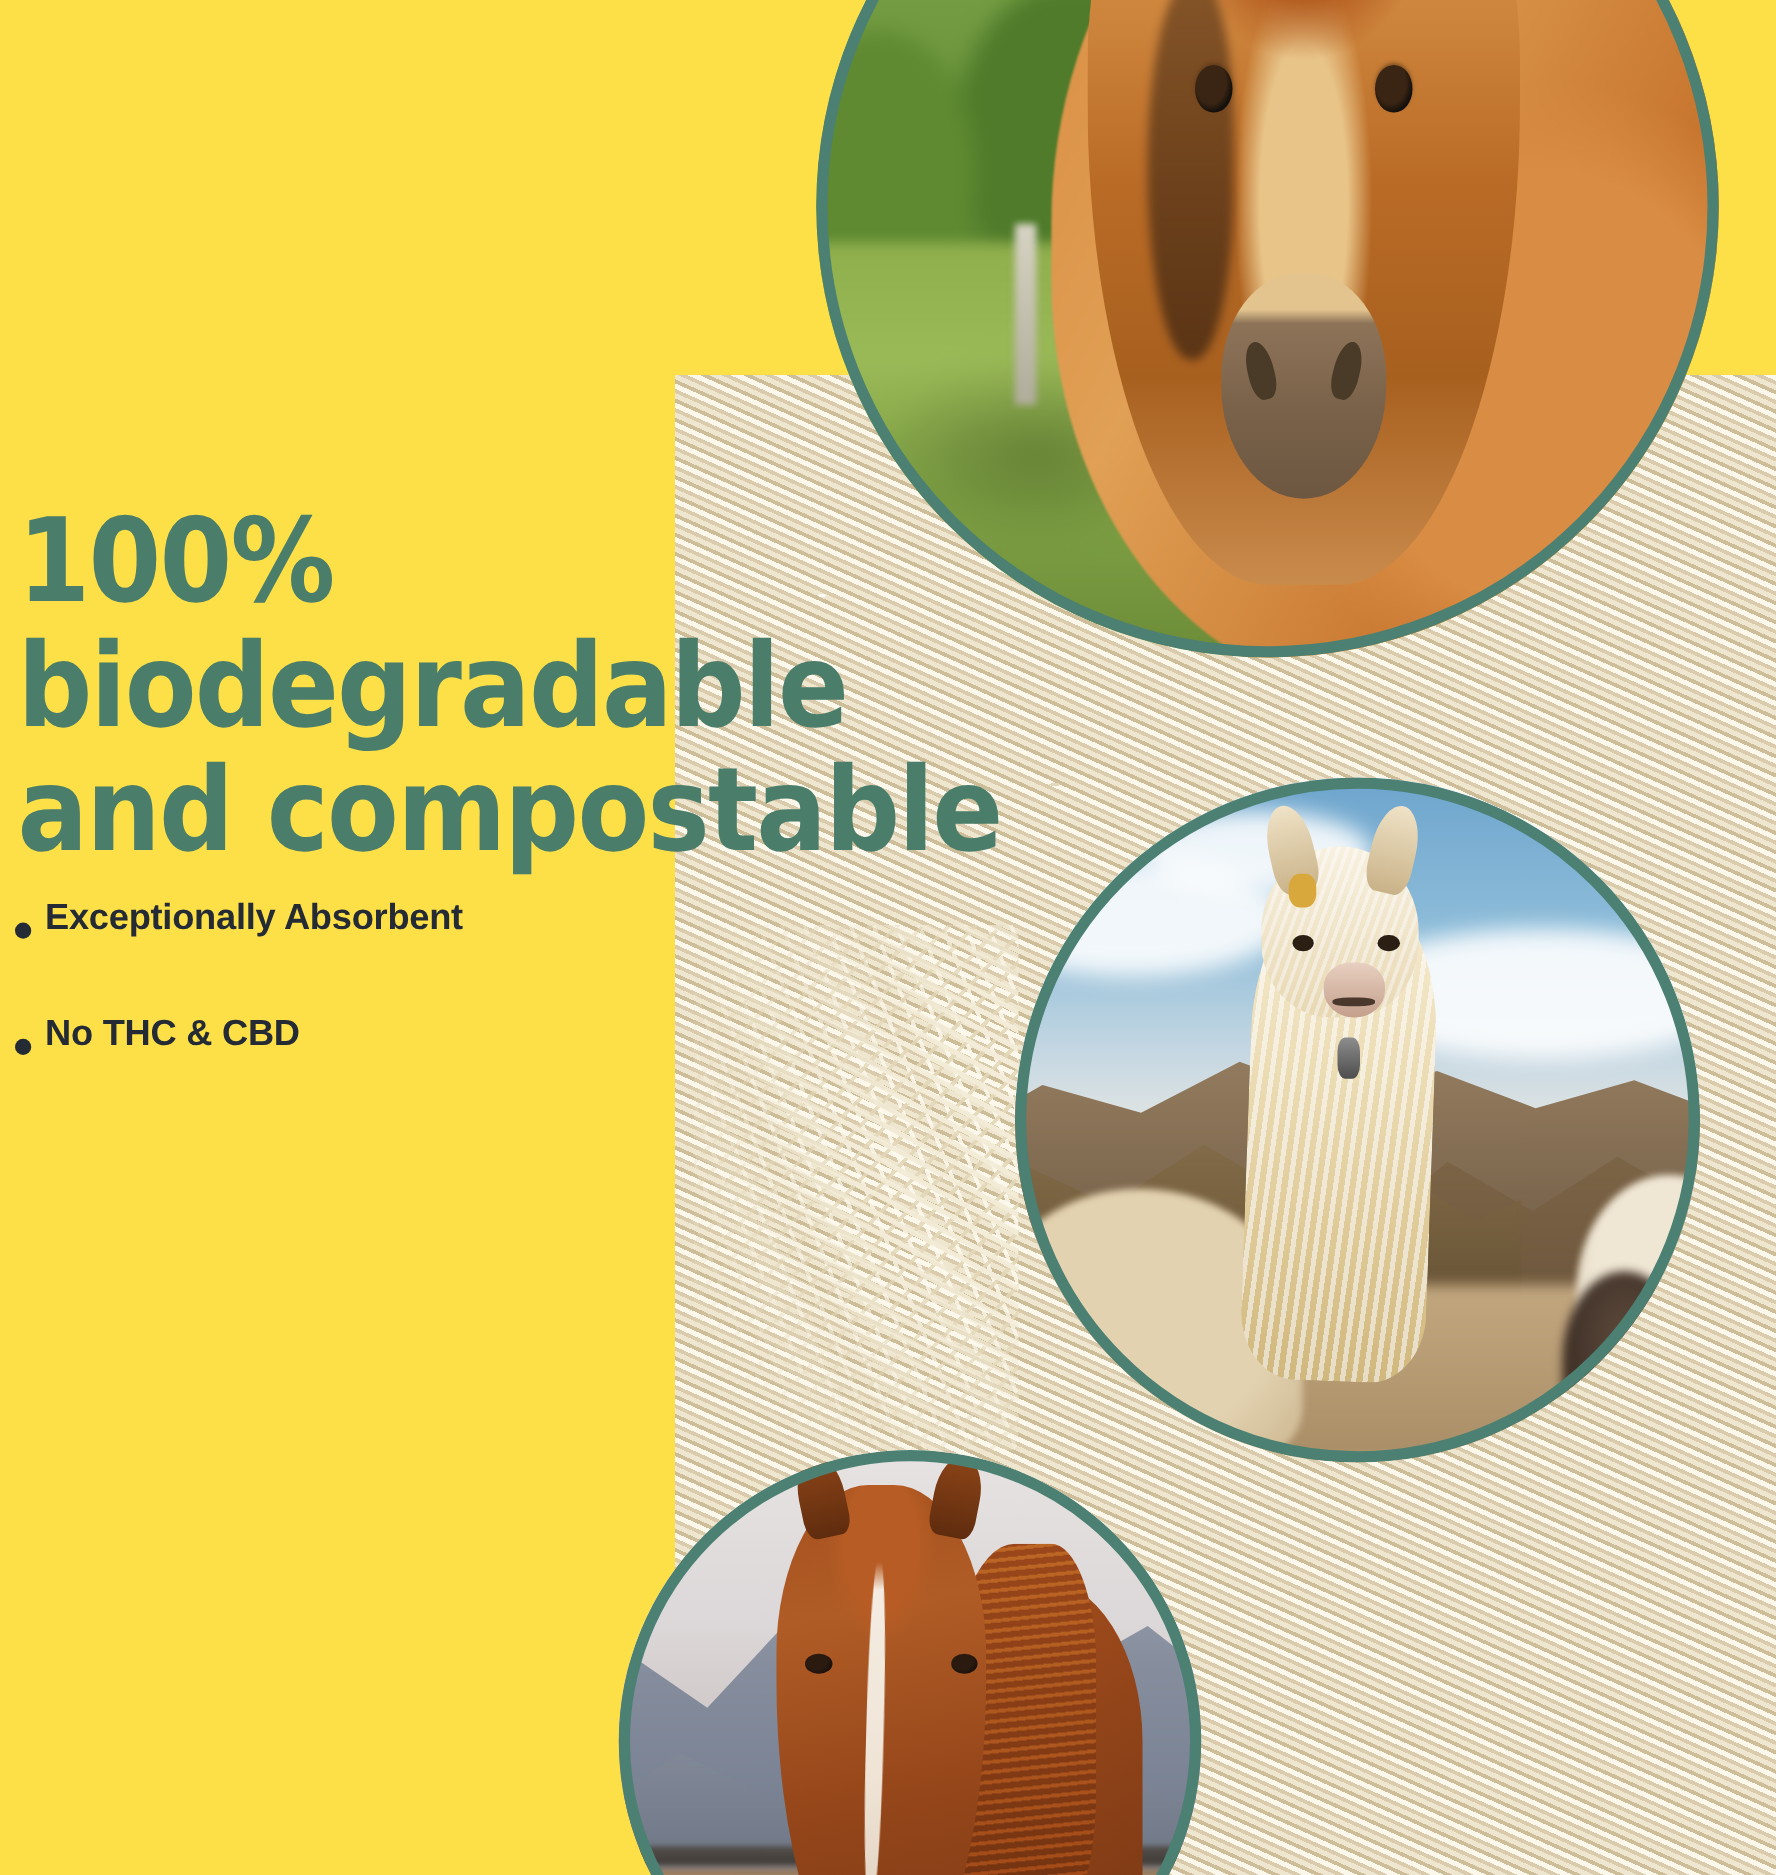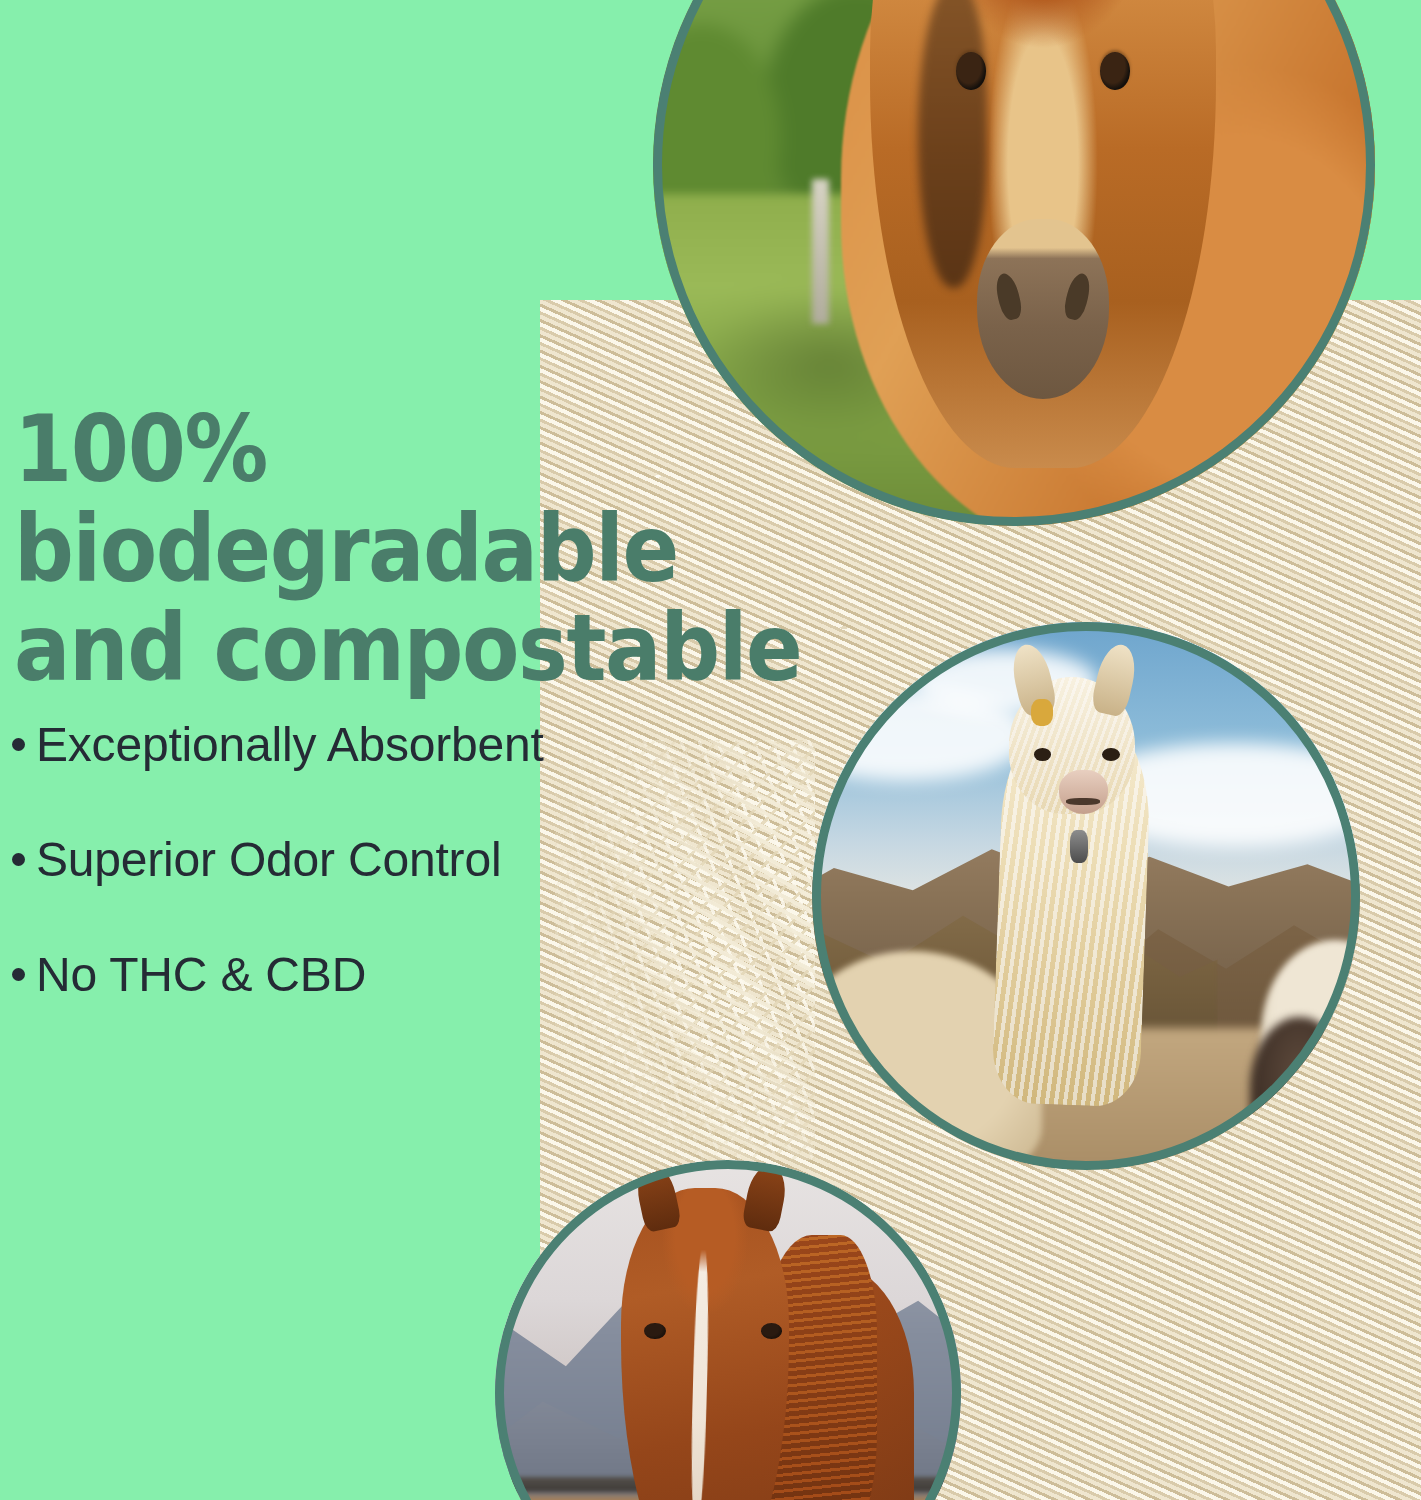--- a/index.html
+++ b/index.html
@@ -239,34 +239,34 @@
     font-stretch:condensed;
     white-space:pre-line;
     z-index:8;
   }
   #feature-list{position:absolute;left:6px;top:718px;width:620px;z-index:8;margin:0;padding:0;list-style:none;}
   #feature-list li{
     position:relative;
     padding-left:30px;
     margin-bottom:61px;
     color:#252b35;
-    font-size:48px;line-height:1.12;font-weight:400;
+    font-size:29px;line-height:1.12;font-weight:700;
     letter-spacing:-.2px;
     font-family:"Liberation Sans", sans-serif;
   }
   #feature-list li:last-child{margin-bottom:0;}
   #feature-list li .dot{
     position:absolute;left:6px;top:20px;
     width:13px;height:13px;border-radius:50%;background:#252b35;
   }
 </style>
 </head>
 <body>
 
-<div id="stage" style="background: #86efac; width: 1421px; height: 1500px;">
+<div id="stage" style="background: #fde047; width: 1421px; height: 1500px;">
 
   <div class="hemp-layer">
     <div class="hemp-body">
       <div class="hemp-shape"></div>
     </div>
     <div class="hemp-fray"></div>
     <div class="hemp-fray b"></div>
   </div>
 
   <div class="photo-circle" id="cow-circle">
@@ -338,21 +338,17 @@
 biodegradable
 and compostable</h1>
 
   <ul id="feature-list">
     <li style="color: rgb(37, 43, 53);">
       <span class="dot" style="background: rgb(37, 43, 53);"></span>
       <span>Exceptionally Absorbent</span>
     </li>
     <li style="color: rgb(37, 43, 53);">
       <span class="dot" style="background: rgb(37, 43, 53);"></span>
-      <span>Superior Odor Control</span>
-    </li>
-    <li style="color: rgb(37, 43, 53);">
-      <span class="dot" style="background: rgb(37, 43, 53);"></span>
       <span>No THC &amp; CBD</span>
     </li>
   </ul>
 
 </div>
 
 </body></html>

